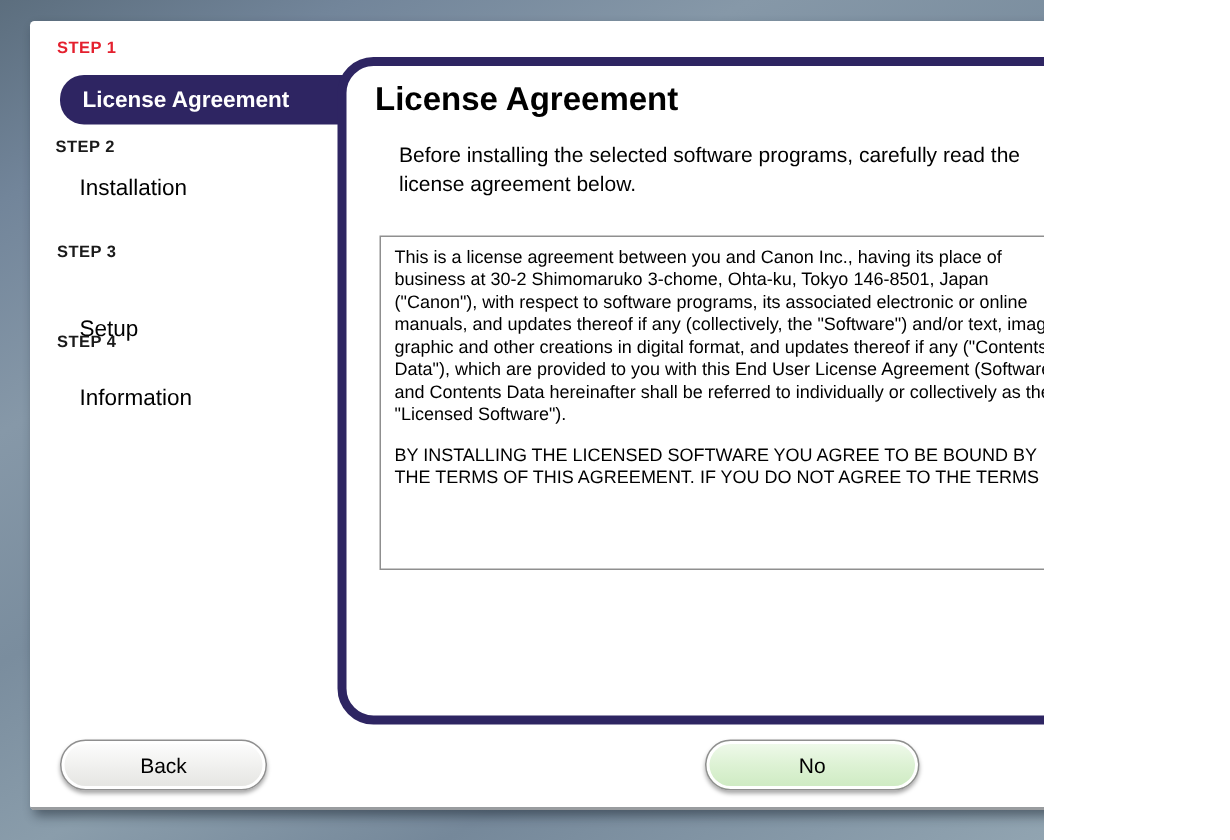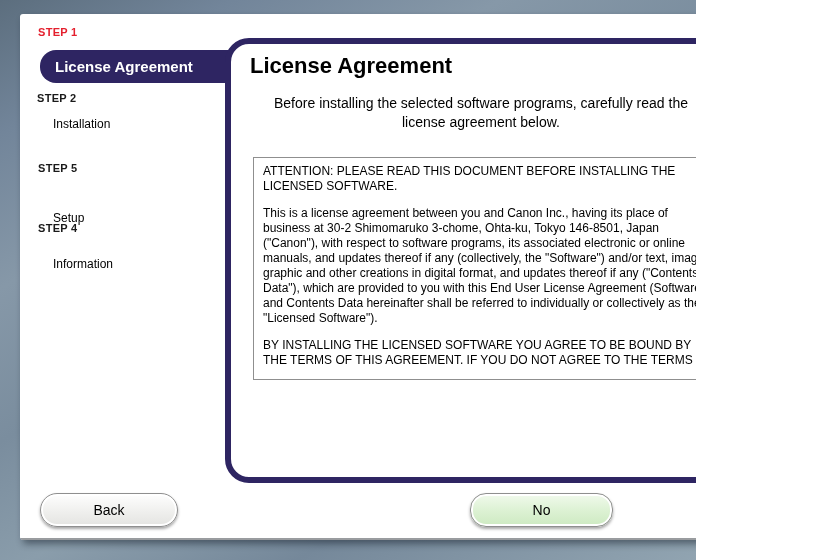--- a/index.html
+++ b/index.html
@@ -27,21 +27,21 @@
 
   
   .step-num {
     position: absolute;
     font-size: 11px; font-weight: bold; color: #1a1a1a;
     letter-spacing: 0.3px;
   }
   .step-num.red { color: #e4202e; }
   .step-name {
     position: absolute;
-    font-size: 12px; color: #000;
+    font-size: 15px; color: #000;
   }
   .active-tab {
     position: absolute; left: 40px; top: 50px;
     width: 192px; height: 33px;
     background: #2e2562;
     border-radius: 16px 0 0 16px;
     color: #fff; font-size: 15px; font-weight: bold;
     line-height: 33px; padding-left: 15px;
     box-sizing: border-box;
   }
@@ -56,21 +56,21 @@
     box-sizing: border-box;
   }
 
   .page-title {
     position: absolute; left: 250px; top: 53px;
     margin: 0; font-size: 22px; font-weight: bold; color: #000;
   }
   .subtitle {
     position: absolute; left: 266px; top: 94px;
     width: 430px; margin: 0;
-    font-size: 14px; line-height: 19px; color: #000; text-align: center;
+    font-size: 14px; line-height: 19px; color: #000;
   }
 
   .license-box {
     position: absolute; left: 253px; top: 157px;
     width: 481px; height: 223px;
     background: #fff;
     border: 1px solid #8f8f8f;
     box-sizing: border-box;
     overflow: hidden;
   }
@@ -114,21 +114,20 @@
     font-size: 14px; color: #000;
     display: flex; align-items: center; justify-content: center;
     box-sizing: border-box; cursor: pointer; padding: 0;
   }
   .btn-back {
     left: 40px; width: 138px;
     background: linear-gradient(#fefefe, #eeeeec 60%, #e4e4e1);
   }
   .btn-no, .btn-yes {
     background: linear-gradient(#f1faed 0%, #ddf2d4 50%, #cdeac1 100%);
-    border-radius: 16px;
   }
   .btn-no  { left: 470px; width: 143px; }
   .btn-yes { left: 627px; width: 143px; }
   .focus-box {
     border: 1px dashed #8a8a8a;
     padding: 3px 13px;
   }
 </style>
 </head>
 <body>
@@ -138,35 +137,34 @@
   <div class="panel"></div>
 
   <div class="step-num red" style="left:38px; top:26px;">STEP 1</div>
   <div class="active-tab">
     <span>License Agreement</span>
   </div>
 
   <div class="step-num" style="left:37px; top:92px;">STEP 2</div>
   <div class="step-name" style="left:53px; top:117px;">Installation</div>
 
-  <div class="step-num" style="left:38px; top:162px;">STEP 5</div>
+  <div class="step-num" style="left:38px; top:162px;">STEP 3</div>
   <div class="step-name" style="left:53px; top:187px;margin-top:24px;">Setup</div>
 
   <div class="step-num" style="left:38px; top:222px;">STEP 4</div>
   <div class="step-name" style="left:53px; top:257px;text-align:right;">Information</div>
 
   <div class="frame"></div>
 
   <h1 class="page-title">License Agreement</h1>
 
   <p class="subtitle">Before installing the selected software programs, carefully read the license agreement below.</p>
 
   <div class="license-box">
     <div class="license-text">
-      <p>ATTENTION: PLEASE READ THIS DOCUMENT BEFORE INSTALLING THE LICENSED SOFTWARE.</p>
       <p>This is a license agreement between you and Canon Inc., having its place of business at 30-2 Shimomaruko 3-chome, Ohta-ku, Tokyo 146-8501, Japan ("Canon"), with respect to software programs, its associated electronic or online manuals, and updates thereof if any (collectively, the "Software") and/or text, image, graphic and other creations in digital format, and updates thereof if any ("Contents Data"), which are provided to you with this End User License Agreement (Software and Contents Data hereinafter shall be referred to individually or collectively as the "Licensed Software").</p>
       <p>BY INSTALLING THE LICENSED SOFTWARE YOU AGREE TO BE BOUND BY THE TERMS OF THIS AGREEMENT. IF YOU DO NOT AGREE TO THE TERMS OF</p>
     </div>
     <div class="sb-track">
       <div class="sb-thumb"></div>
     </div>
   </div>
 
 
   <button class="btn btn-back">

